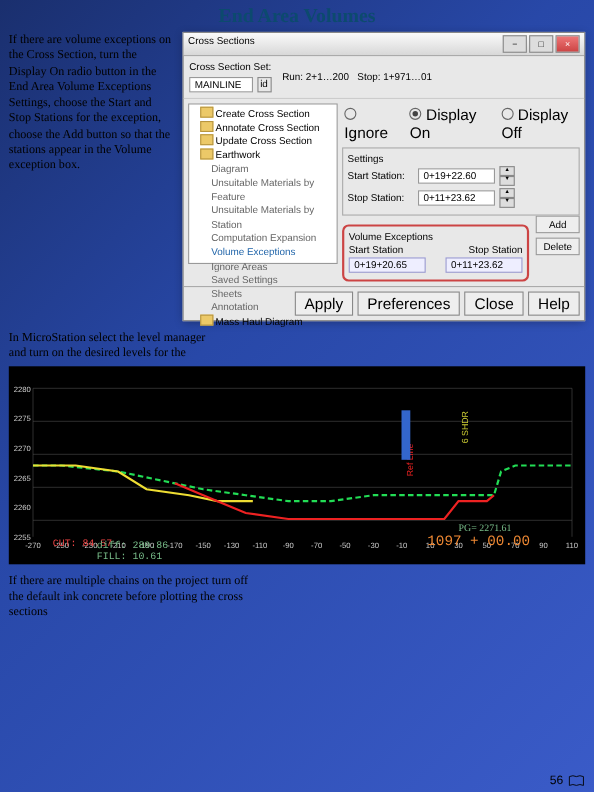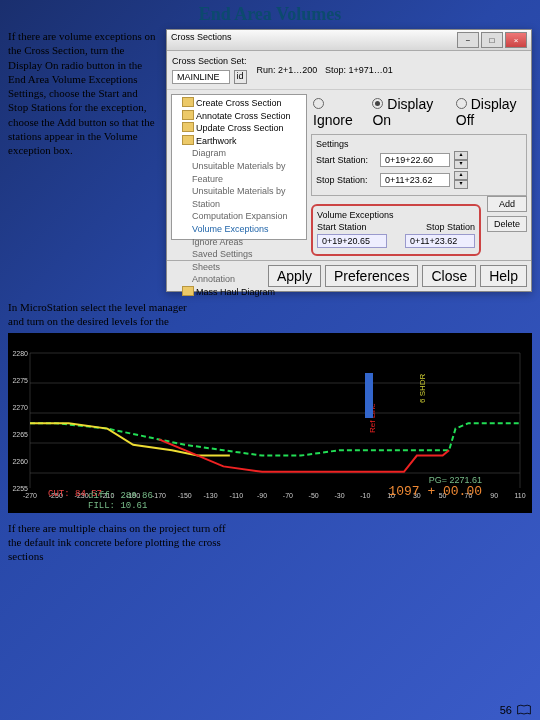--- a/index.html
+++ b/index.html
@@ -32,21 +32,21 @@
 .exc-row{display:flex;justify-content:space-between;margin:2px 0}
 .exc-val{background:#eef;border:1px solid #99c;padding:1px 4px;width:60px}
 .side-btns{display:flex;flex-direction:column;gap:4px;font-size:9px}
 .side-btn{background:#eee;border:1px solid #999;padding:2px 6px;text-align:center}
 .bottom-btns{display:flex;justify-content:flex-end;gap:4px;padding:4px;border-top:1px solid #aaa}
 .btn{background:#eee;border:1px solid #888;padding:2px 8px;font-size:14px}
 .text2{color:#000;font-size:11px;line-height:1.3;padding:8px 8px 4px 8px;width:180px;font-family:Georgia,serif}
 .chart{background:#000;margin:0 8px;height:180px;position:relative}
 .chart svg{width:100%;height:100%}
 .station{position:absolute;right:50px;bottom:14px;color:#e83;font-size:13px;font-family:'Courier New',monospace}
-.pg{position:absolute;right:50px;bottom:28px;color:#7b8;font-size:9px;font-family:Liberation Sans, sans-serif}
+.pg{position:absolute;right:67px;bottom:28px;color:#7b8;font-size:9px;font-family:Liberation Serif, serif}
 .fill{position:absolute;left:80px;bottom:2px;color:#7b8;font-size:9px;font-family:'Courier New',monospace}
 .cut{position:absolute;left:40px;bottom:14px;color:#e44;font-size:9px;font-family:'Courier New',monospace}
 .text3{color:#000;font-size:11px;line-height:1.3;padding:8px 8px 0 8px;width:220px;font-family:Georgia,serif}
 .pagenum{position:absolute;bottom:4px;right:8px;color:#000;font-size:11px;display:flex;align-items:center;gap:4px}
 .book{width:16px;height:12px;display:inline-block}
 </style>
 </head>
 <body>
 
 <div class="title">End Area Volumes</div>

